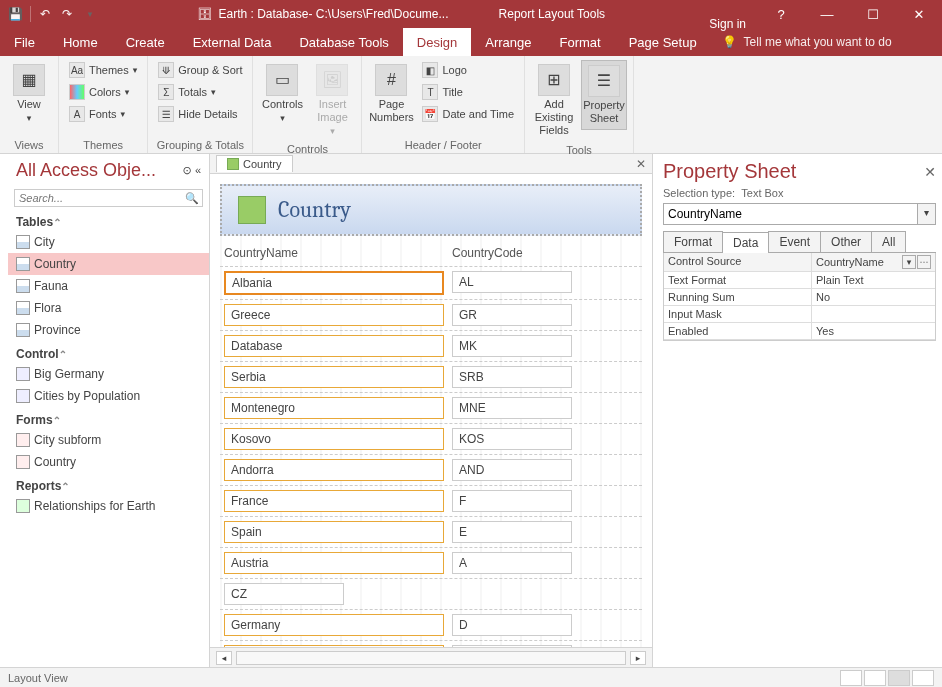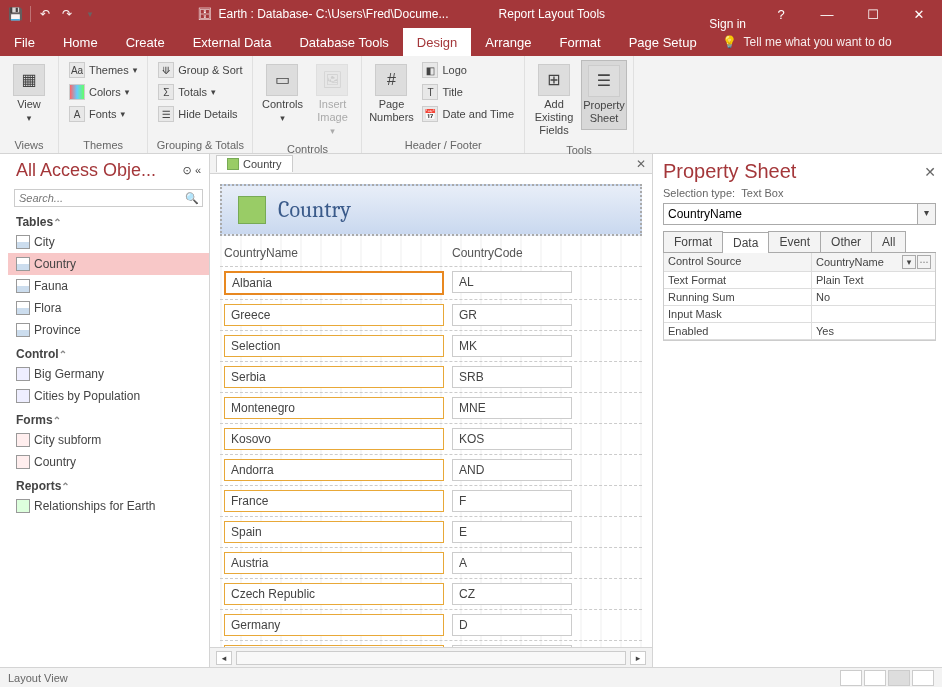--- a/index.html
+++ b/index.html
@@ -365,21 +365,21 @@
             <div class="report-row">
               <div class="rc-col1">
                 <div class="cell">Greece</div>
               </div>
               <div class="rc-col2">
                 <div class="cell">GR</div>
               </div>
             </div>
             <div class="report-row">
               <div class="rc-col1">
-                <div class="cell">Selection</div>
+                <div class="cell">Database</div>
               </div>
               <div class="rc-col2">
                 <div class="cell">MK</div>
               </div>
             </div>
             <div class="report-row">
               <div class="rc-col1">
                 <div class="cell">Serbia</div>
               </div>
               <div class="rc-col2">
@@ -428,23 +428,20 @@
             </div>
             <div class="report-row">
               <div class="rc-col1">
                 <div class="cell">Austria</div>
               </div>
               <div class="rc-col2">
                 <div class="cell">A</div>
               </div>
             </div>
             <div class="report-row">
-              <div class="rc-col1">
-                <div class="cell">Czech Republic</div>
-              </div>
               <div class="rc-col2">
                 <div class="cell">CZ</div>
               </div>
             </div>
             <div class="report-row">
               <div class="rc-col1">
                 <div class="cell">Germany</div>
               </div>
               <div class="rc-col2">
                 <div class="cell">D</div>

